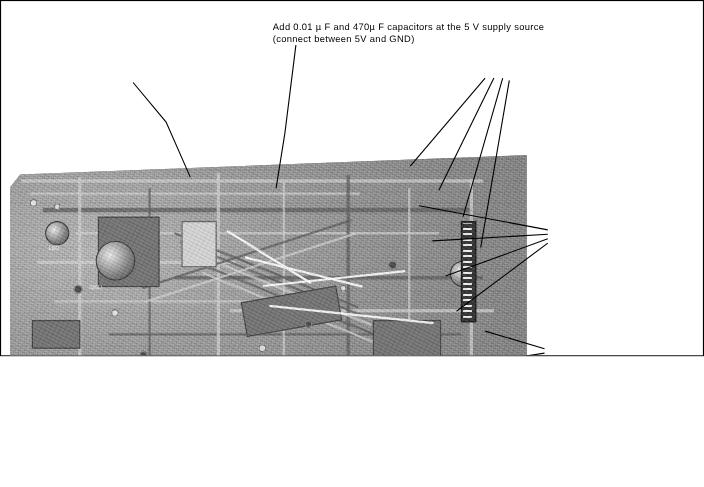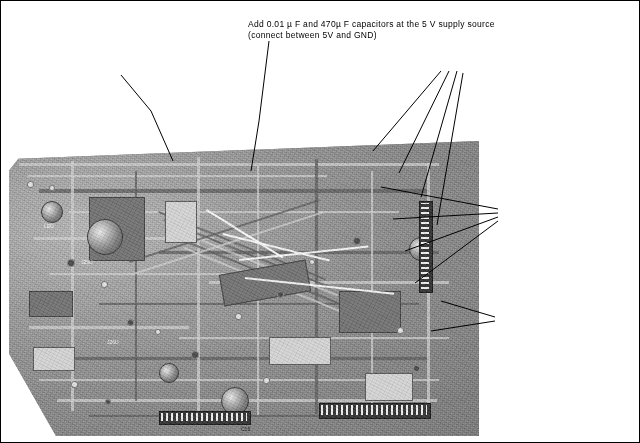--- a/index.html
+++ b/index.html
@@ -6,21 +6,21 @@
     margin: 0;
     padding: 0;
     background: #ffffff;
   }
   body {
     font-family: "Liberation Sans", sans-serif;
   }
   #page {
     position: relative;
     width: 640px;
-    height: 443px;
+    height: 324px;
     background: #ffffff;
     border: 1px solid #000000;
     box-sizing: border-box;
     overflow: hidden;
   }
 
   
   .annot {
     position: absolute;
     font-size: 8.5px;

